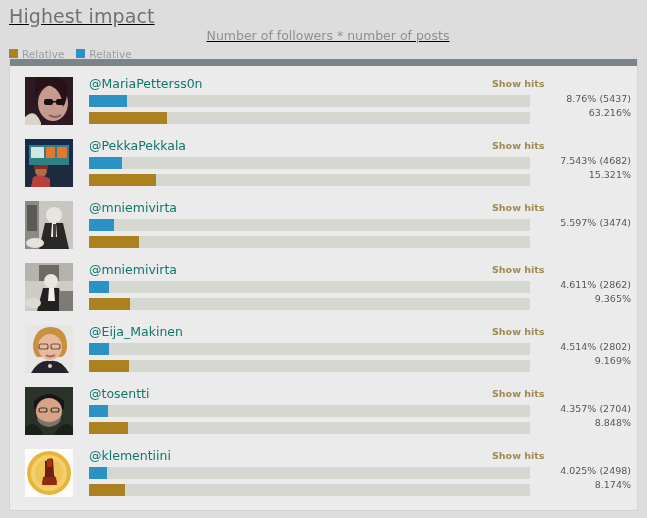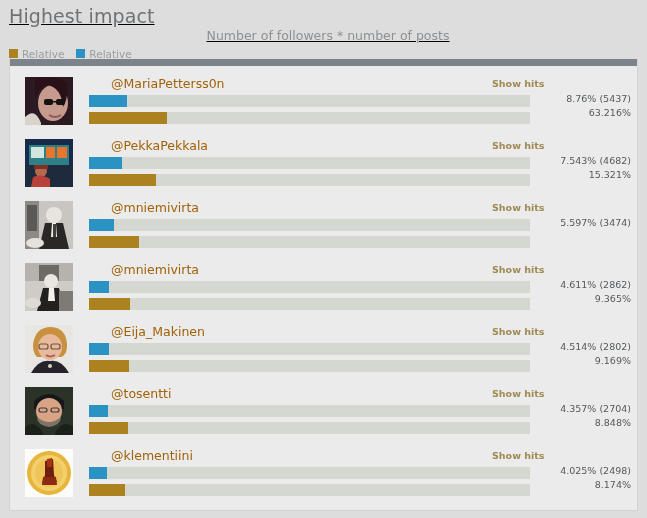--- a/index.html
+++ b/index.html
@@ -103,24 +103,23 @@
     left: 79px;
     top: 0;
     right: 9px;
     height: 62px;
   }
   .username {
     position: absolute;
     left: 0;
     top: 3px;
     font-size: 12.5px;
-    color: #a16207;
+    color: #0f766e;
     line-height: 15px;
     white-space: nowrap;
-    margin-left: 22px;
   }
   .show-hits {
     position: absolute;
     left: 403px;
     top: 5px;
     font-size: 9.5px;
     color: #a08a54;
     line-height: 12px;
     text-decoration: none;
     cursor: pointer;

